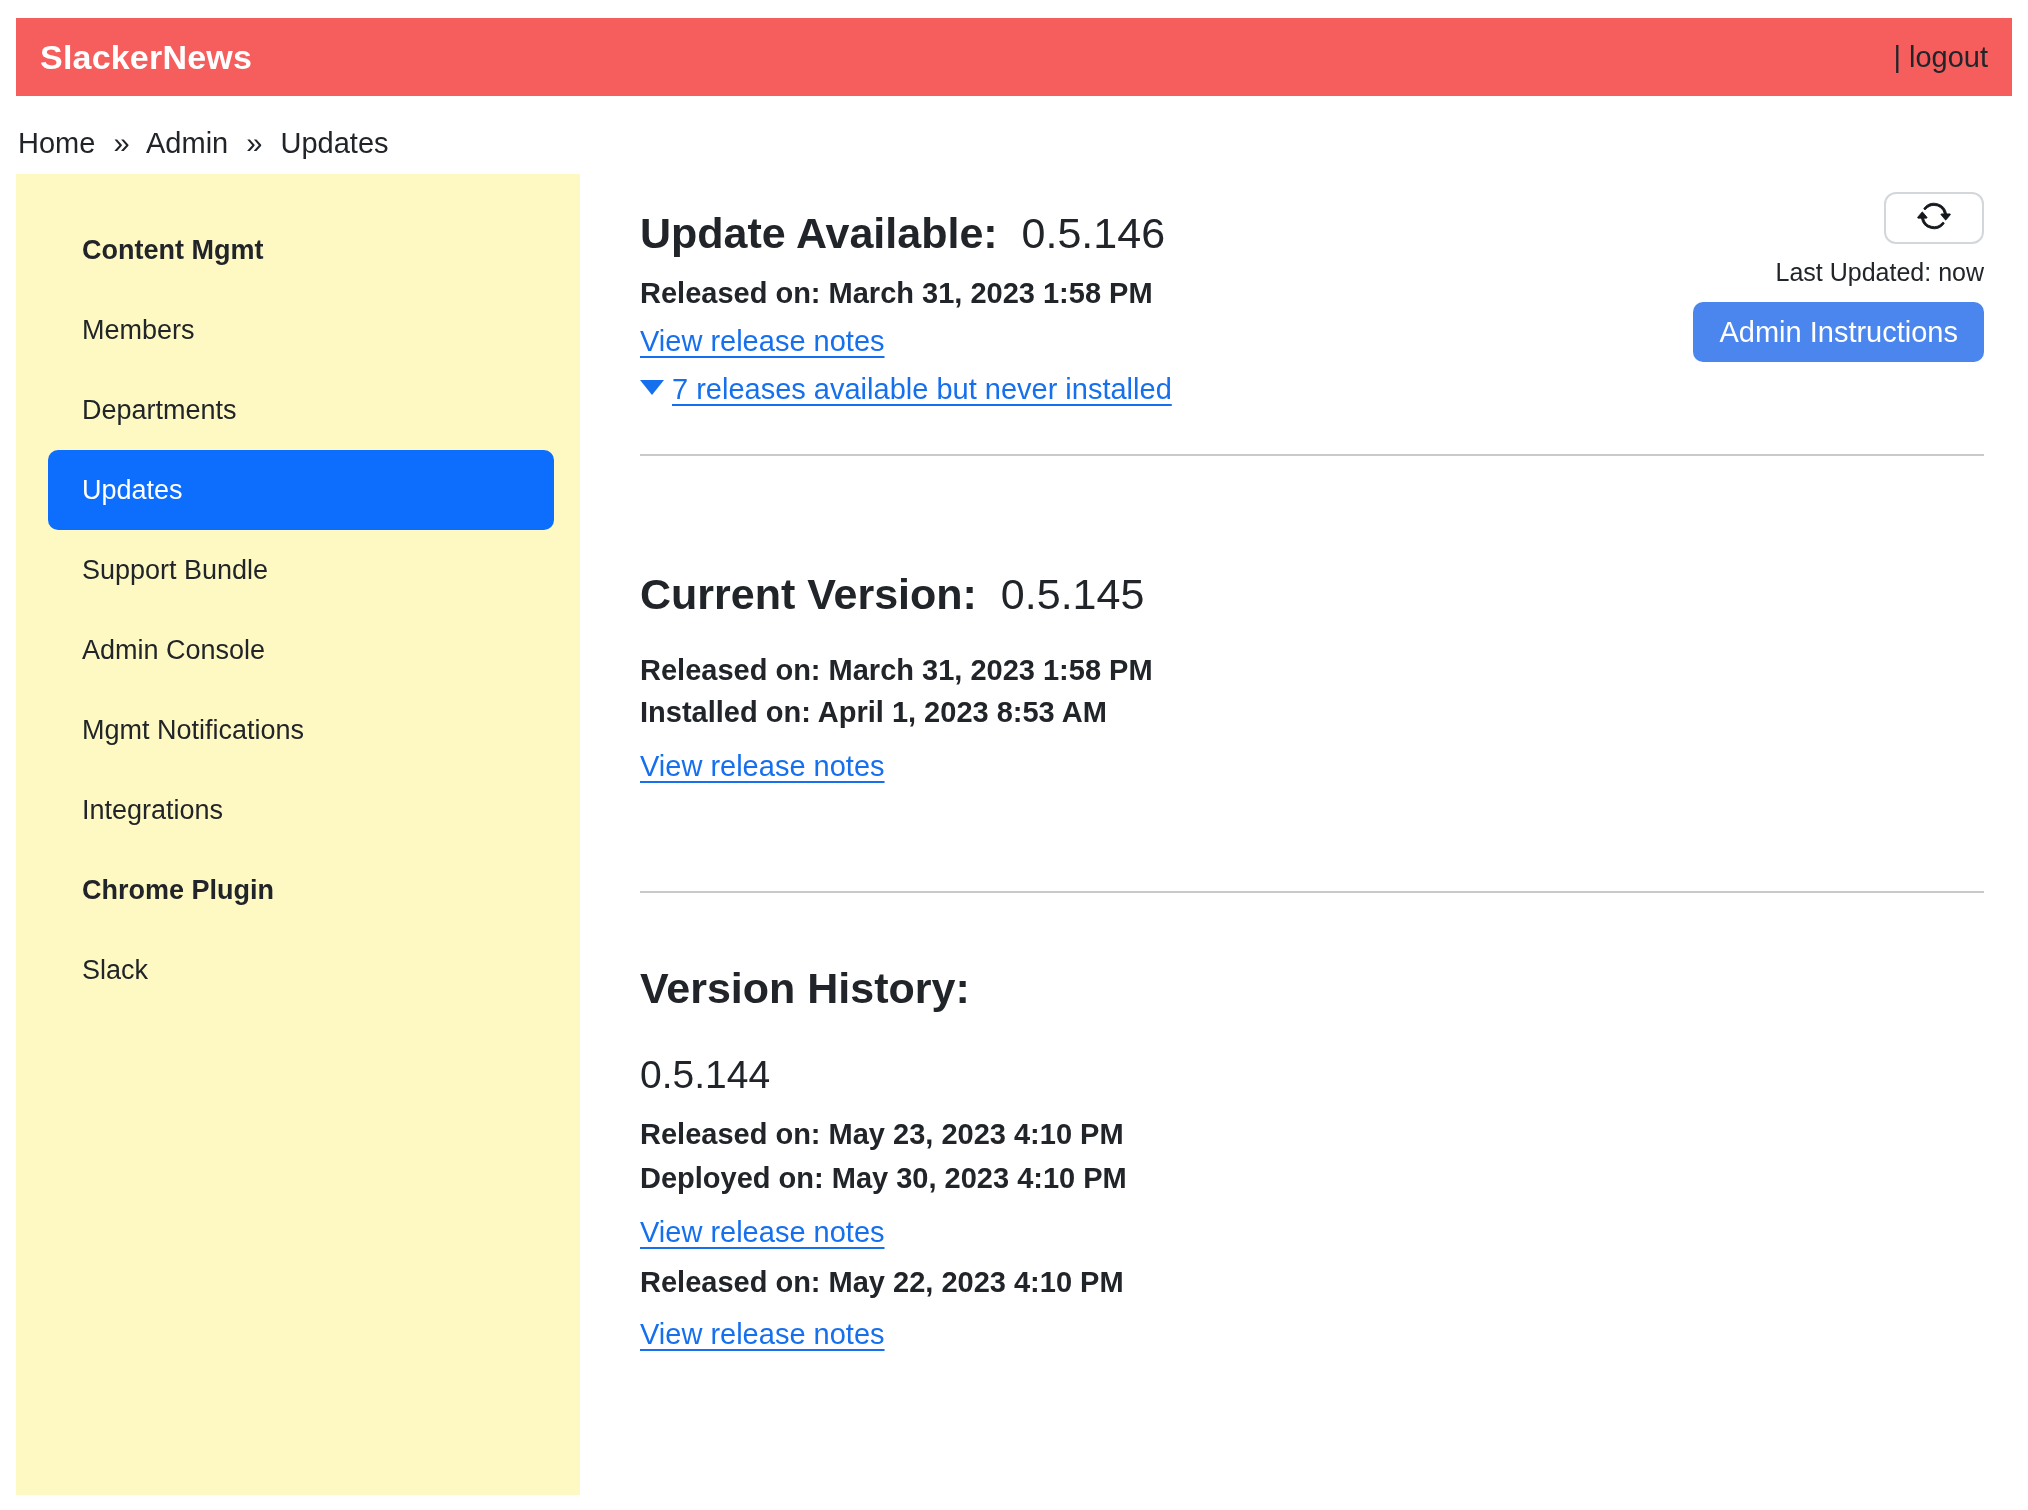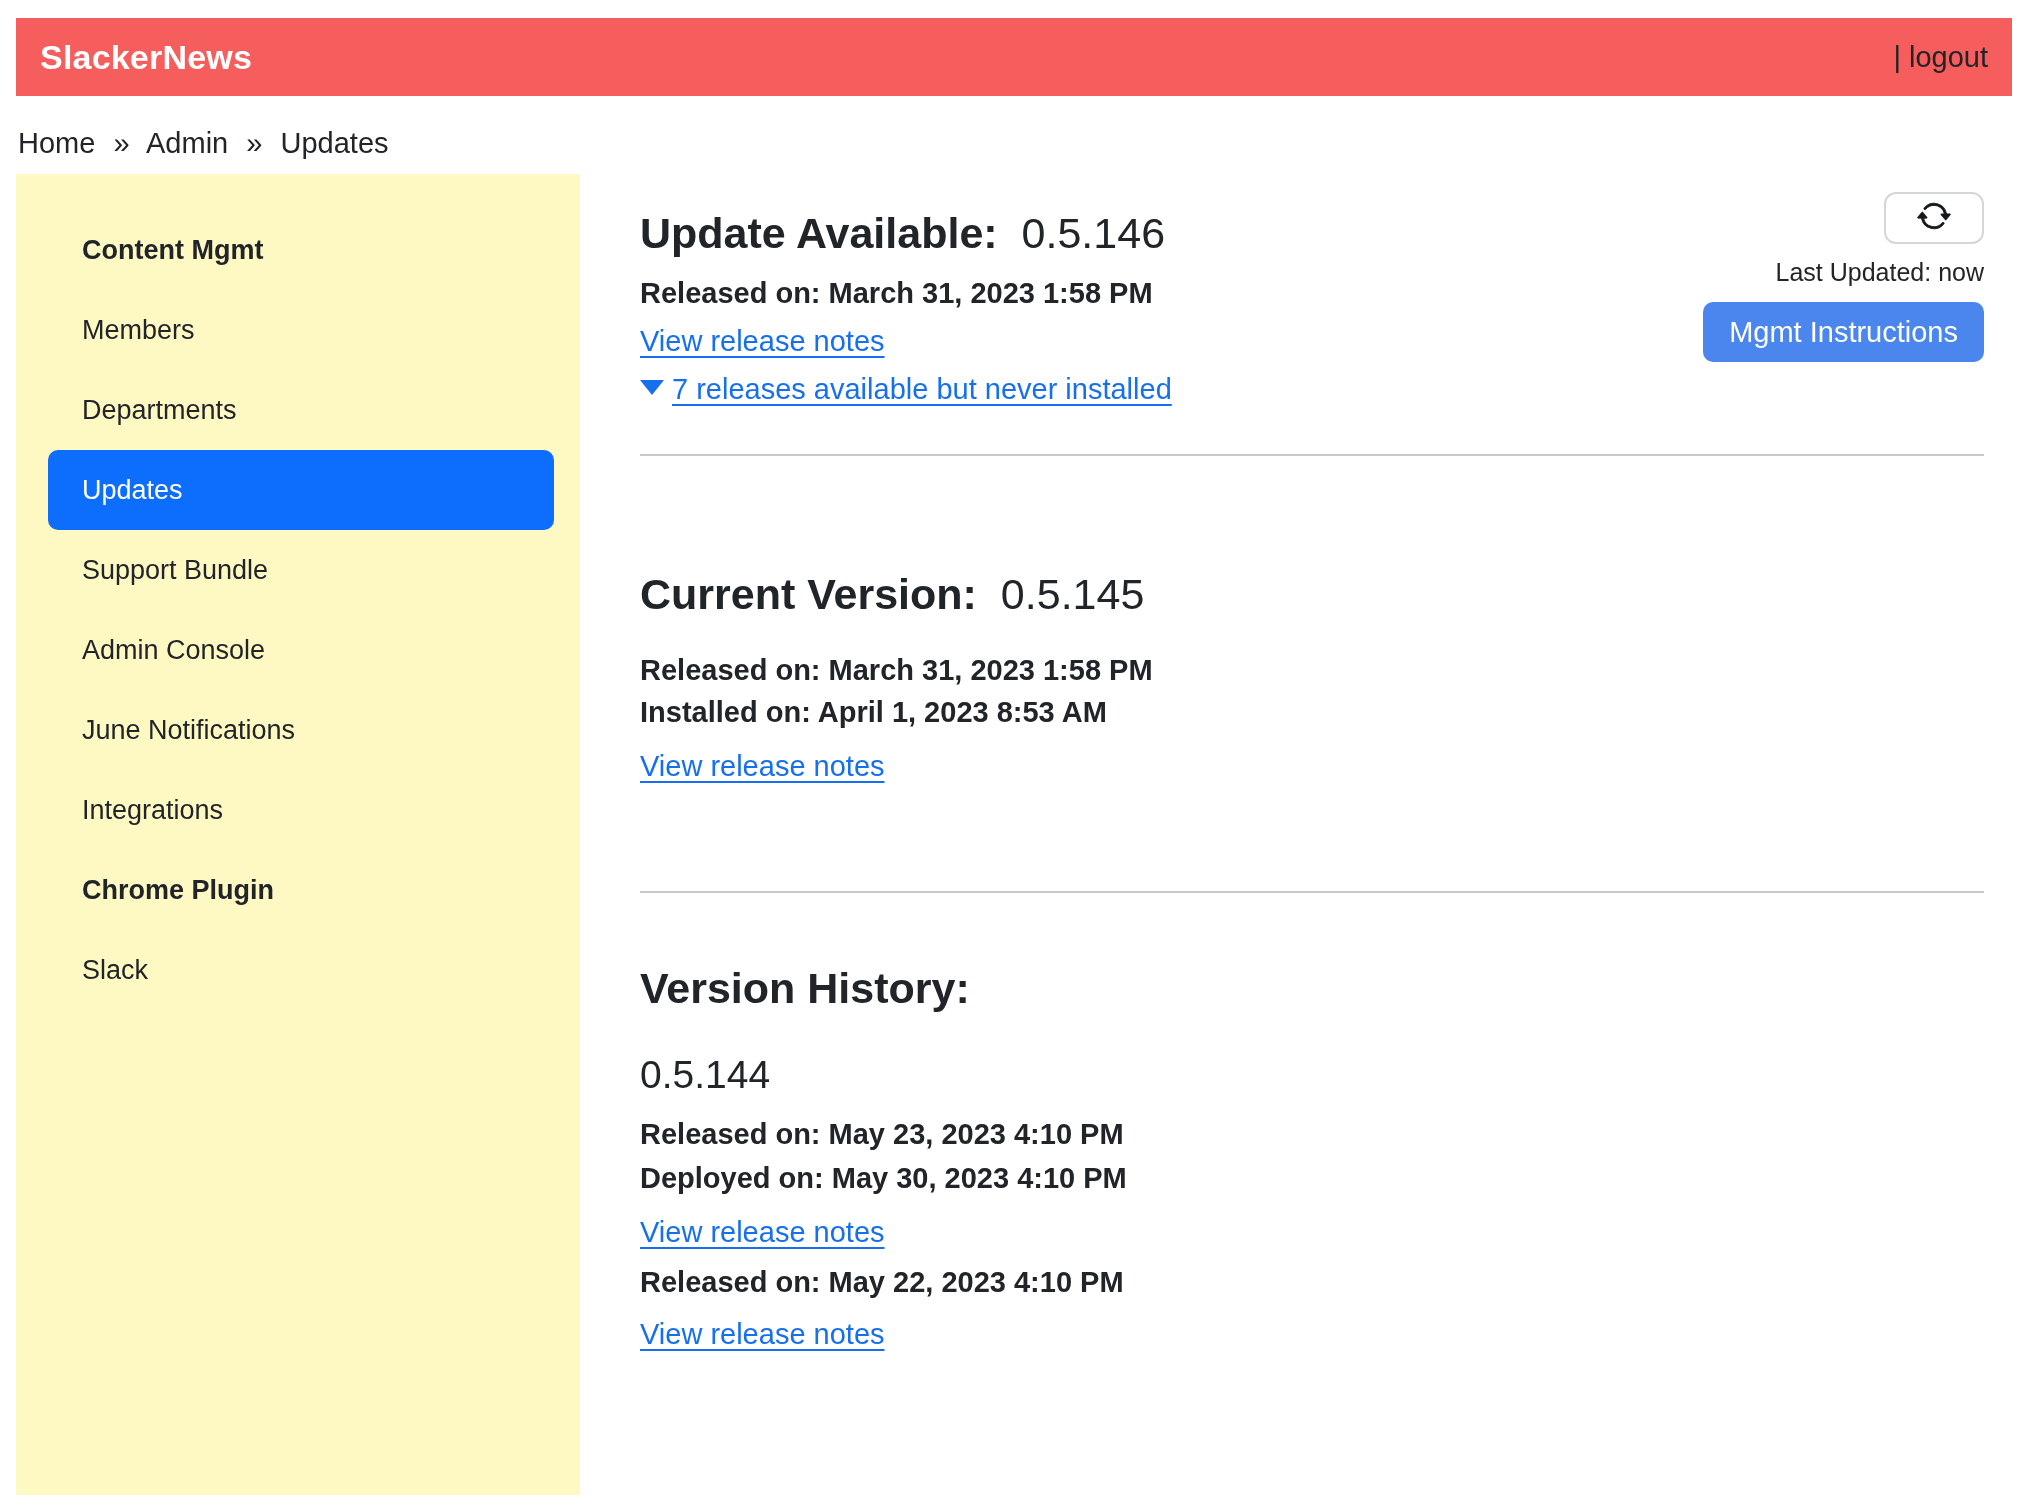--- a/index.html
+++ b/index.html
@@ -106,21 +106,21 @@
 
 <div class="content-row">
 
   <div class="sidebar">
     <div class="side-item bold">Content Mgmt</div>
     <div class="side-item">Members</div>
     <div class="side-item">Departments</div>
     <div class="side-item active">Updates</div>
     <div class="side-item">Support Bundle</div>
     <div class="side-item">Admin Console</div>
-    <div class="side-item">June Notifications</div>
+    <div class="side-item">Mgmt Notifications</div>
     <div class="side-item">Integrations</div>
     <div class="side-item bold">Chrome Plugin</div>
     <div class="side-item">Slack</div>
   </div>
 
   <div class="main">
 
     <div class="head-row">
       <div>
         <h1 class="section-head">
@@ -138,21 +138,21 @@
       <div class="meta-col">
         <div class="refresh-btn">
           <span>
             <svg width="34" height="34" viewBox="0 0 16 16" fill="#14181c" stroke="#14181c" stroke-width="0.4">
               <path d="M11.534 7h3.932a.25.25 0 0 1 .192.41l-1.966 2.36a.25.25 0 0 1-.384 0l-1.966-2.36a.25.25 0 0 1 .192-.41zm-11 2h3.932a.25.25 0 0 0 .192-.41L2.692 6.23a.25.25 0 0 0-.384 0L.342 8.59A.25.25 0 0 0 .534 9z"></path>
               <path fill-rule="evenodd" d="M8 3c-1.552 0-2.94.707-3.857 1.818a.5.5 0 1 1-.771-.636A6.002 6.002 0 0 1 13.917 7H12.9A5.002 5.002 0 0 0 8 3zM3.1 9a5.002 5.002 0 0 0 8.757 2.182.5.5 0 1 1 .771.636A6.002 6.002 0 0 1 2.083 9H3.1z"></path>
             </svg>
           </span>
         </div>
         <div class="last-updated">Last Updated: now</div>
-        <button class="instructions-btn">Mgmt Instructions</button>
+        <button class="instructions-btn">Admin Instructions</button>
       </div>
     </div>
 
     <div class="divider"></div>
 
     <div class="sec2">
       <h1 class="section-head">
         <span>Current Version:</span>
         <span class="ver">0.5.145</span>
       </h1>

